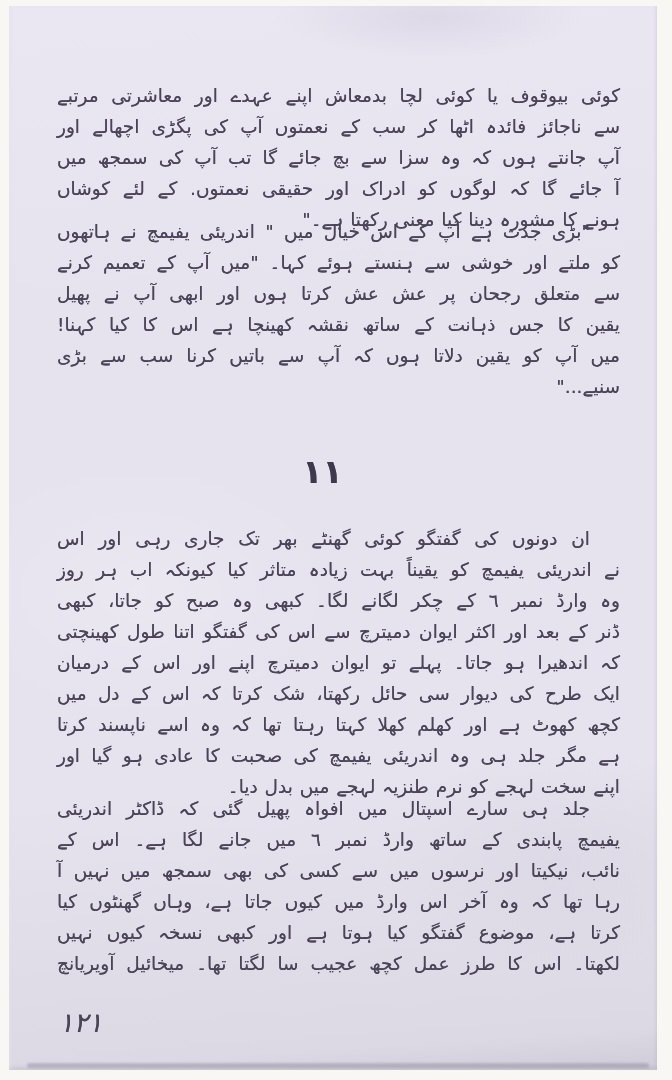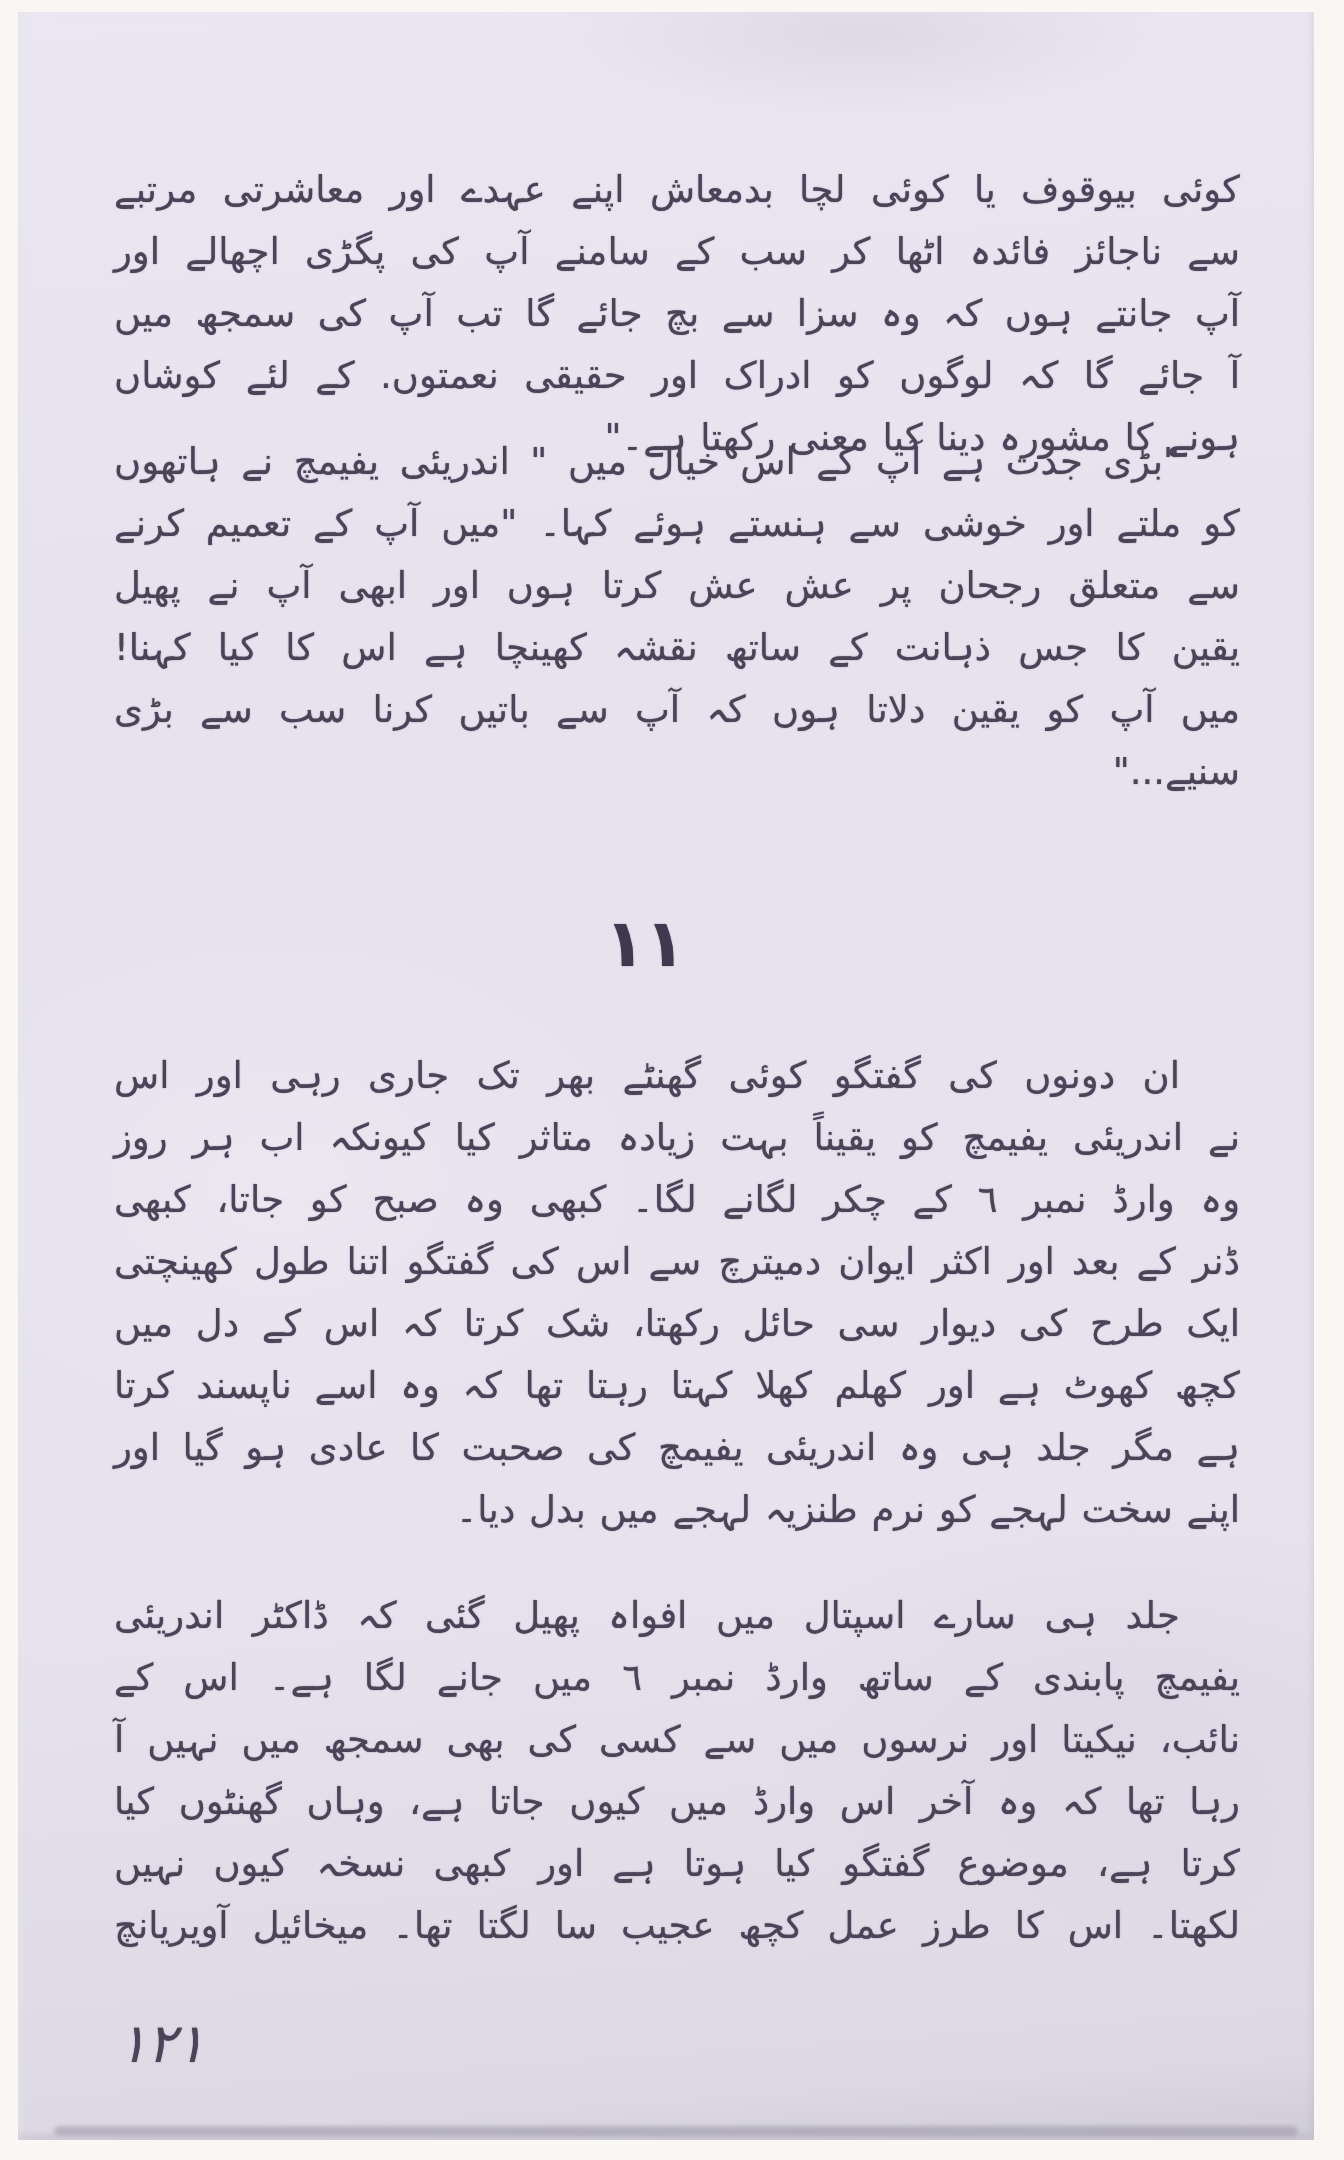--- a/index.html
+++ b/index.html
@@ -64,41 +64,42 @@
 </style>
 </head>
 <body>
 
 <div class="paper">
   <div class="texture"></div>
 
   <div class="textcol">
     <div class="para" id="para-0">
         <div class="line">کوئی بیوقوف یا کوئی لچا بدمعاش اپنے عہدے اور معاشرتی مرتبے</div>
-        <div class="line">سے ناجائز فائدہ اٹھا کر سب کے سامنے آپ کی پگڑی اچھالے اور</div>
+        <div class="line">سے ناجائز فائدہ اٹھا کر سب کے نعمتوں آپ کی پگڑی اچھالے اور</div>
         <div class="line">آپ جانتے ہوں کہ وہ سزا سے بچ جائے گا تب آپ کی سمجھ میں</div>
         <div class="line">آ جائے گا کہ لوگوں کو ادراک اور حقیقی نعمتوں. کے لئے کوشاں</div>
         <div class="line last">ہونے کا مشورہ دینا کیا معنی رکھتا ہے۔"</div>
       </div>
     <div class="para" id="para-1">
         <div class="line indent">"بڑی جدت ہے آپ کے اس خیال میں " اندریئی یفیمچ نے ہاتھوں</div>
         <div class="line">کو ملتے اور خوشی سے ہنستے ہوئے کہا۔ "میں آپ کے تعمیم کرنے</div>
         <div class="line">سے متعلق رجحان پر عش عش کرتا ہوں اور ابھی آپ نے پھیل</div>
         <div class="line">یقین کا جس ذہانت کے ساتھ نقشہ کھینچا ہے اس کا کیا کہنا!</div>
         <div class="line">میں آپ کو یقین دلاتا ہوں کہ آپ سے باتیں کرنا سب سے بڑی</div>
         <div class="line last">سنیے..."</div>
       </div>
 
     <div class="chapter">۱۱</div>
 
     <div class="para" id="para-2">
         <div class="line indent">ان دونوں کی گفتگو کوئی گھنٹے بھر تک جاری رہی اور اس</div>
         <div class="line">نے اندریئی یفیمچ کو یقیناً بہت زیادہ متاثر کیا کیونکہ اب ہر روز</div>
         <div class="line">وہ وارڈ نمبر ٦ کے چکر لگانے لگا۔ کبھی وہ صبح کو جاتا، کبھی</div>
         <div class="line">ڈنر کے بعد اور اکثر ایوان دمیترچ سے اس کی گفتگو اتنا طول کھینچتی</div>
+        <div class="line">کہ اندھیرا ہو جاتا۔ پہلے تو ایوان دمیترچ اپنے اور اس کے درمیان</div>
         <div class="line">ایک طرح کی دیوار سی حائل رکھتا، شک کرتا کہ اس کے دل میں</div>
         <div class="line">کچھ کھوٹ ہے اور کھلم کھلا کہتا رہتا تھا کہ وہ اسے ناپسند کرتا</div>
         <div class="line">ہے مگر جلد ہی وہ اندریئی یفیمچ کی صحبت کا عادی ہو گیا اور</div>
         <div class="line last">اپنے سخت لہجے کو نرم طنزیہ لہجے میں بدل دیا۔</div>
       </div>
     <div class="para" id="para-3">
         <div class="line indent">جلد ہی سارے اسپتال میں افواہ پھیل گئی کہ ڈاکٹر اندریئی</div>
         <div class="line">یفیمچ پابندی کے ساتھ وارڈ نمبر ٦ میں  جانے لگا ہے۔ اس کے</div>
         <div class="line">نائب، نیکیتا اور نرسوں میں سے کسی کی بھی سمجھ میں نہیں آ</div>
         <div class="line">رہا تھا کہ وہ آخر اس وارڈ میں کیوں جاتا ہے، وہاں گھنٹوں کیا</div>

